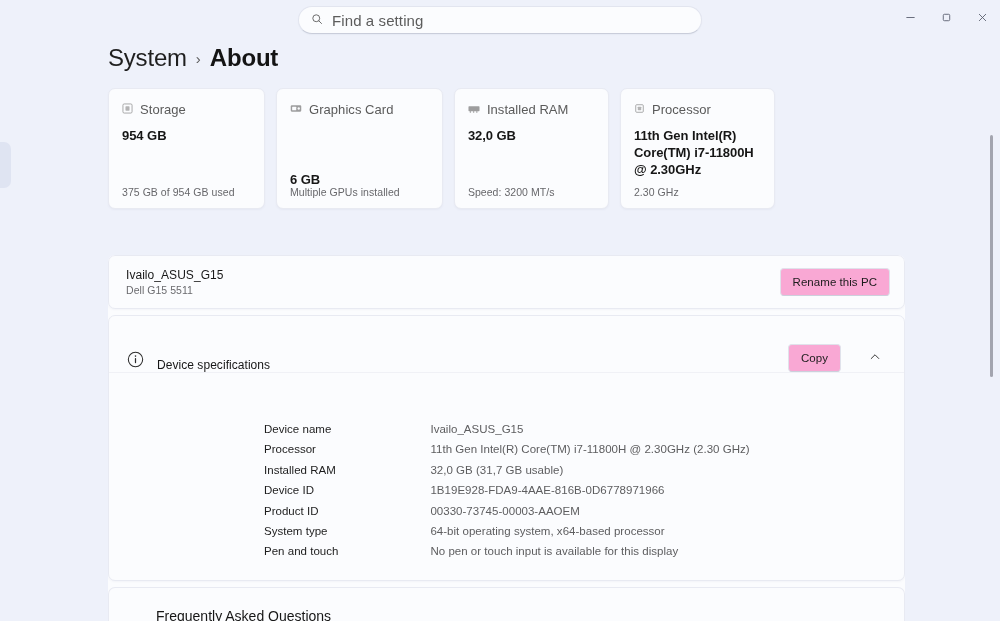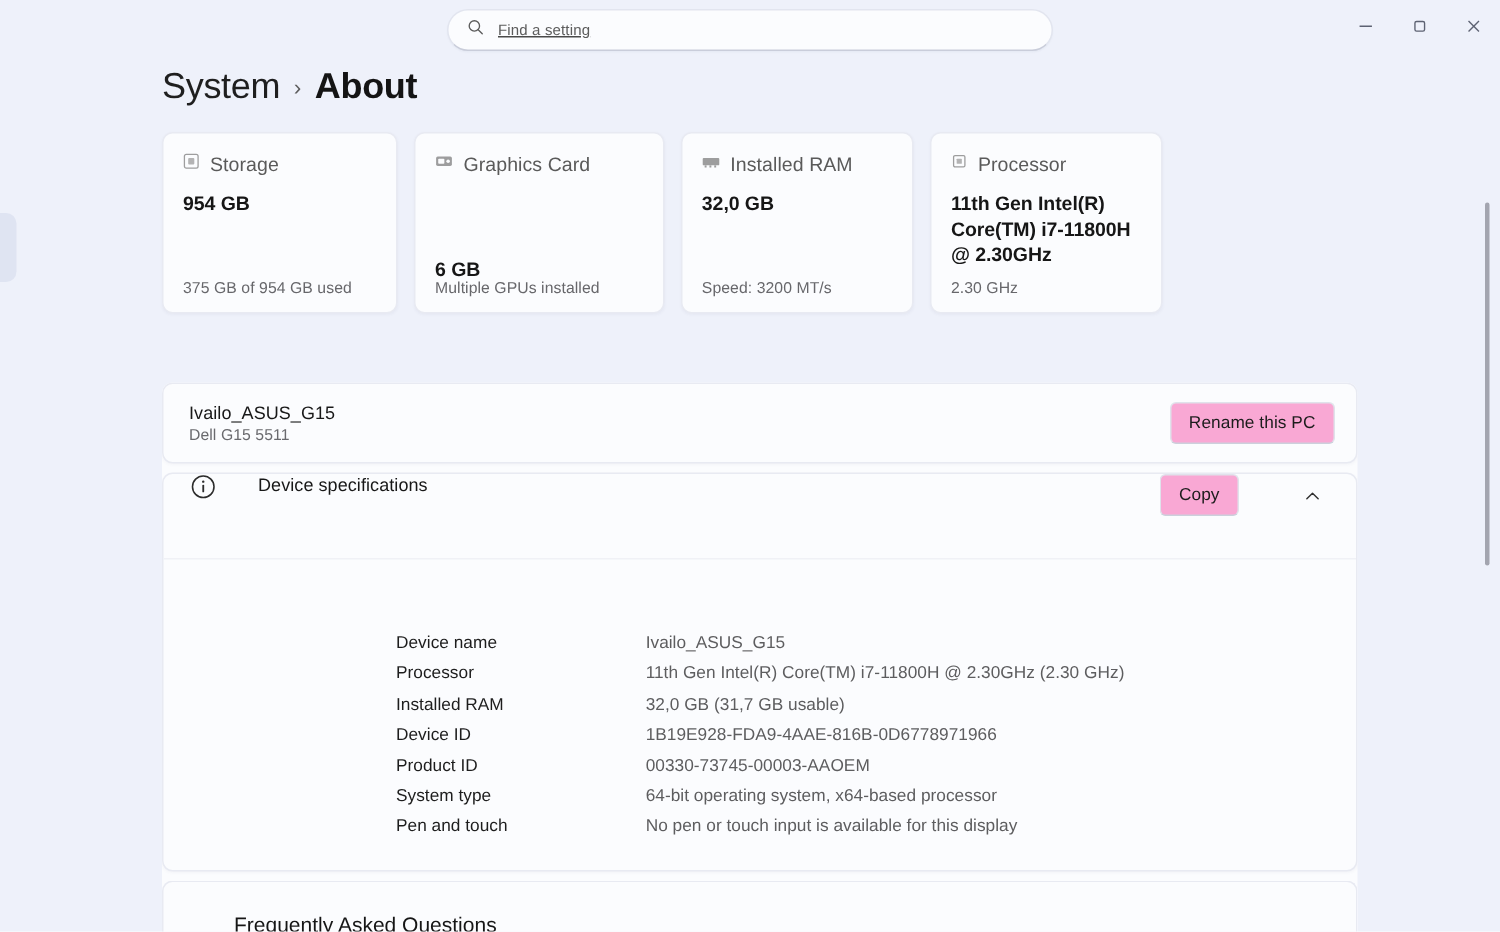--- a/index.html
+++ b/index.html
@@ -42,26 +42,25 @@
     padding: 0 10px 0 12px;
     gap: 9px;
     box-shadow: 0 1px 1px rgba(100,110,140,0.05);
   }
   .search-icon { flex: 0 0 auto; display: block; }
   .search-input {
     border: 0;
     outline: none;
     background: transparent;
     font-family: "Liberation Sans", sans-serif;
-    font-size: 10px;
+    font-size: 15px;
     color: #4a4a4a;
     width: 100%;
     padding: 0;
     letter-spacing: 0.1px;
-    text-decoration: underline;
   }
   .search-input::placeholder { color: #5c5c5c; opacity: 1; }
 
   .win-controls {
     position: absolute;
     right: 0; top: 0;
     height: 34px;
     display: flex;
   }
   .win-btn {
@@ -199,23 +198,23 @@
     margin-top: 6px;
     border: 1px solid #e8eaf2;
     border-radius: 7px;
     background: #fbfcfe;
     box-shadow: 0 1px 2px rgba(90,100,130,0.05);
     overflow: hidden;
   }
   .spec-header {
     height: 56px;
     display: flex;
-    align-items: flex-start;
+    align-items: flex-end;
     padding: 0 14px 0 18px;
-    gap: 28px;
+    gap: 13px;
   }
   .info-icon { flex: 0 0 auto; display: block; }
   .spec-title {
     font-size: 12px;
     color: #171717;
     flex: 1;
     letter-spacing: 0.05px;
   }
   .chevron-btn {
     width: 30px; height: 30px;

